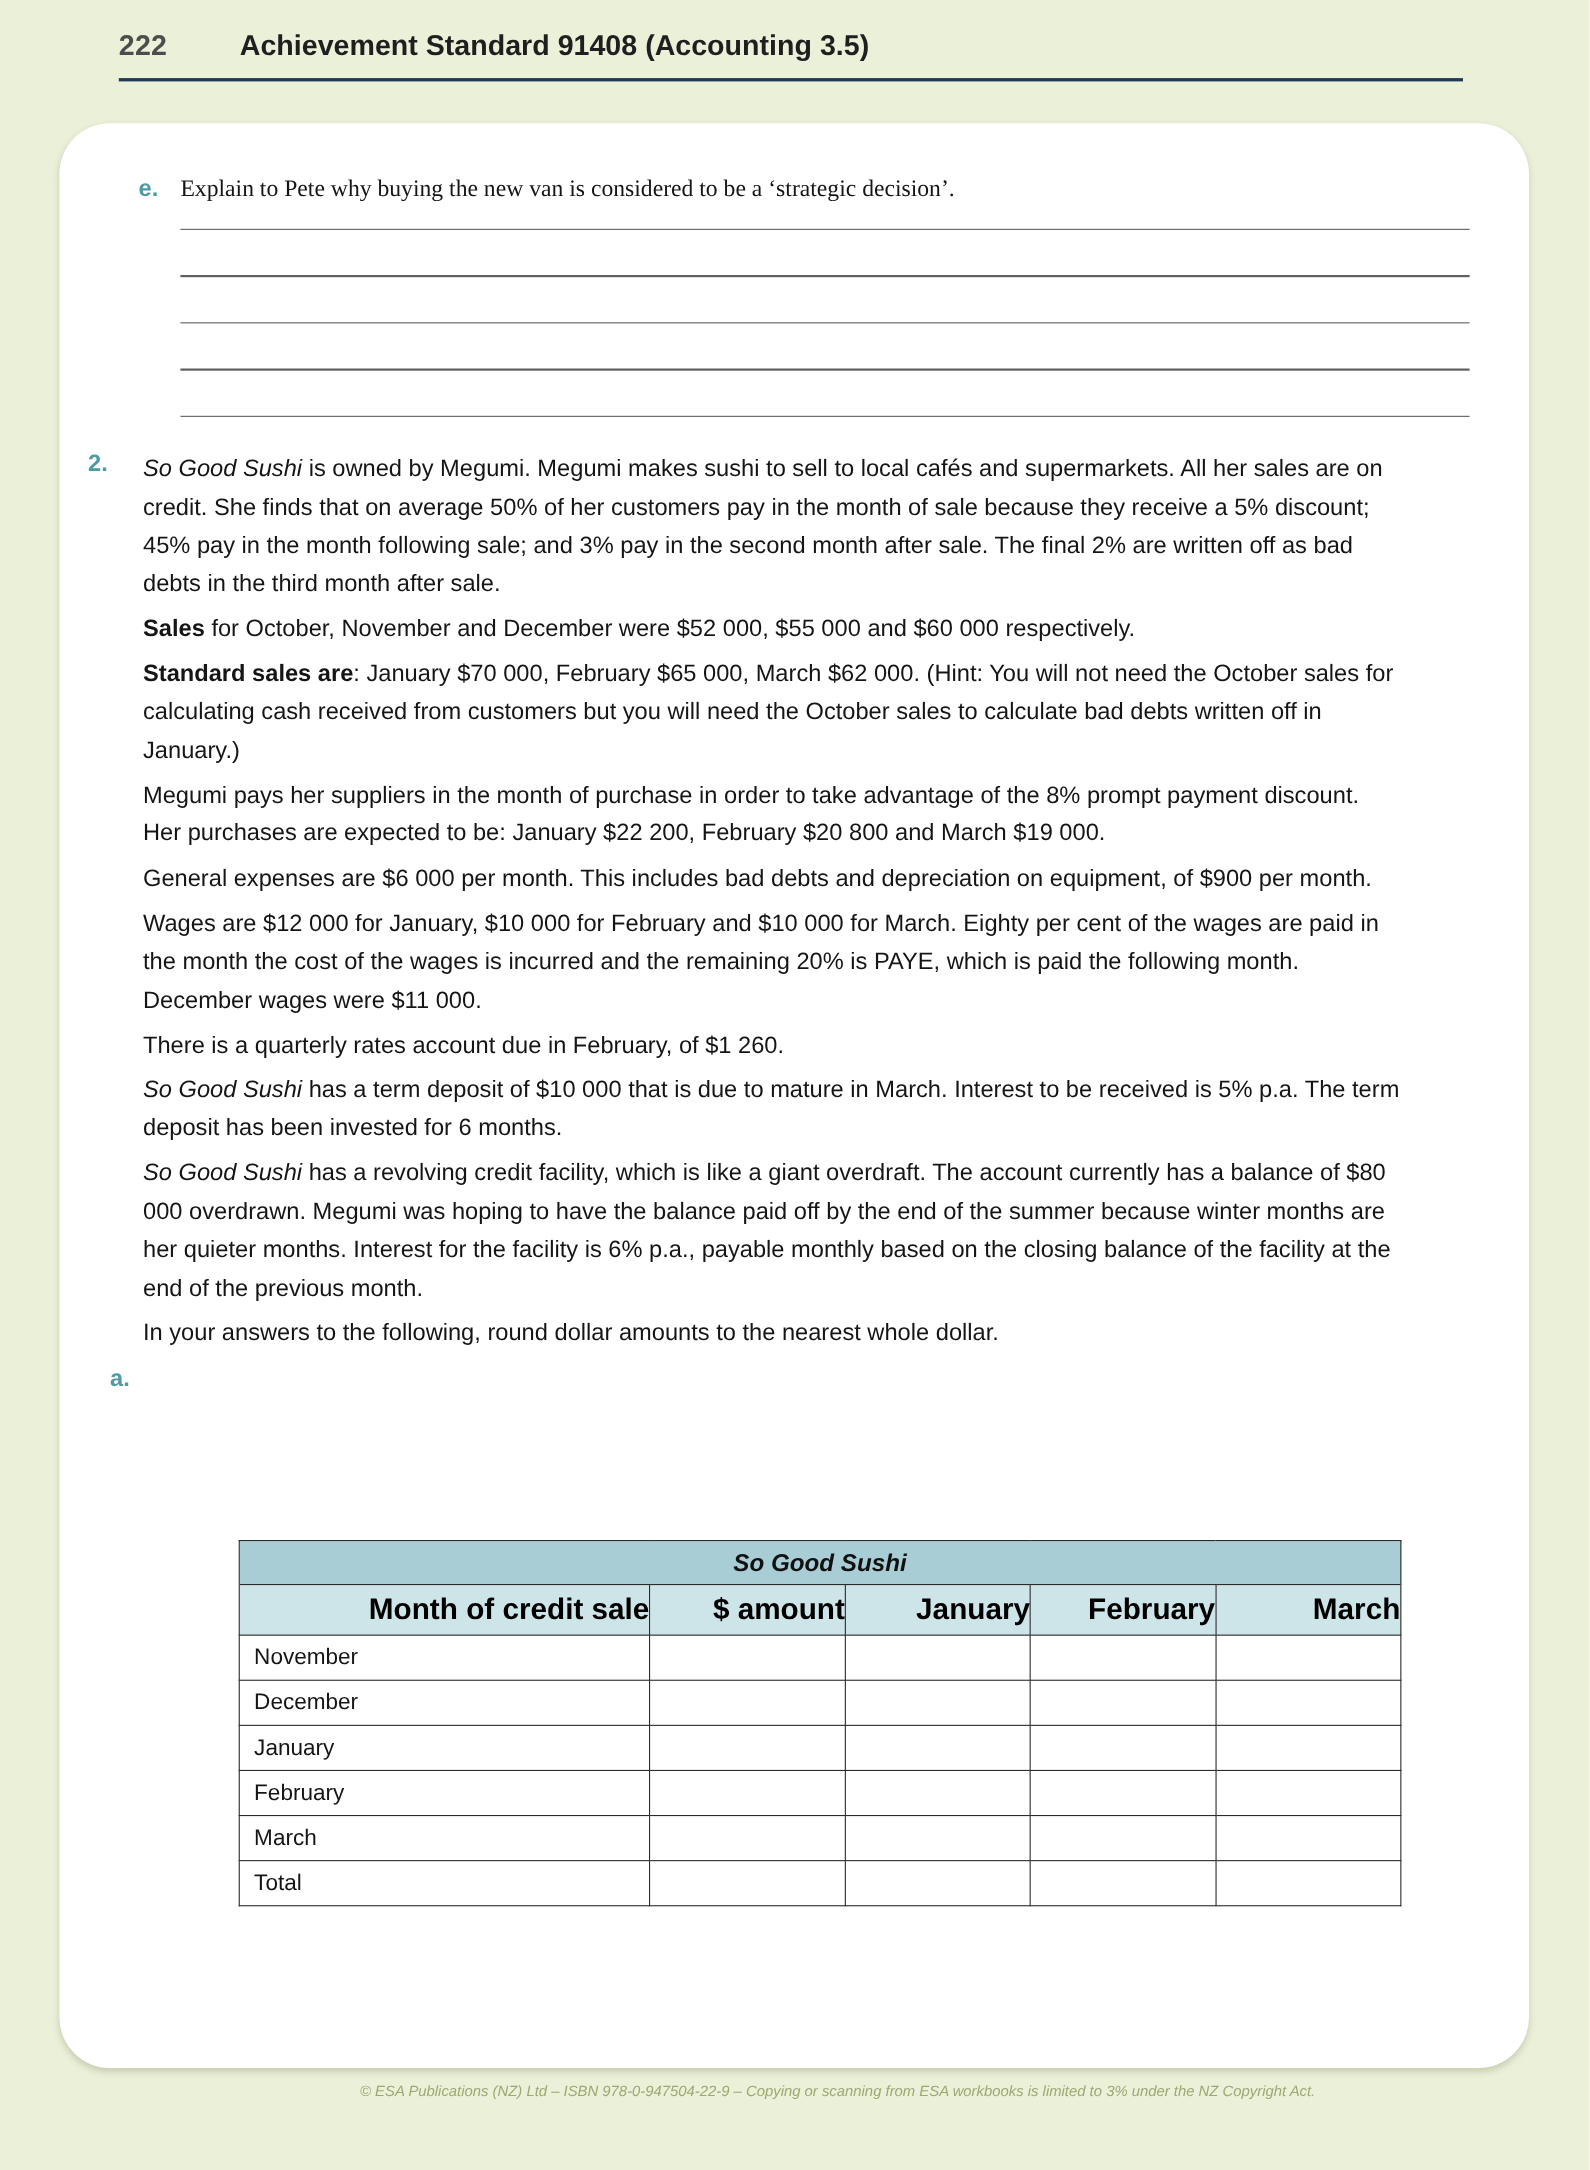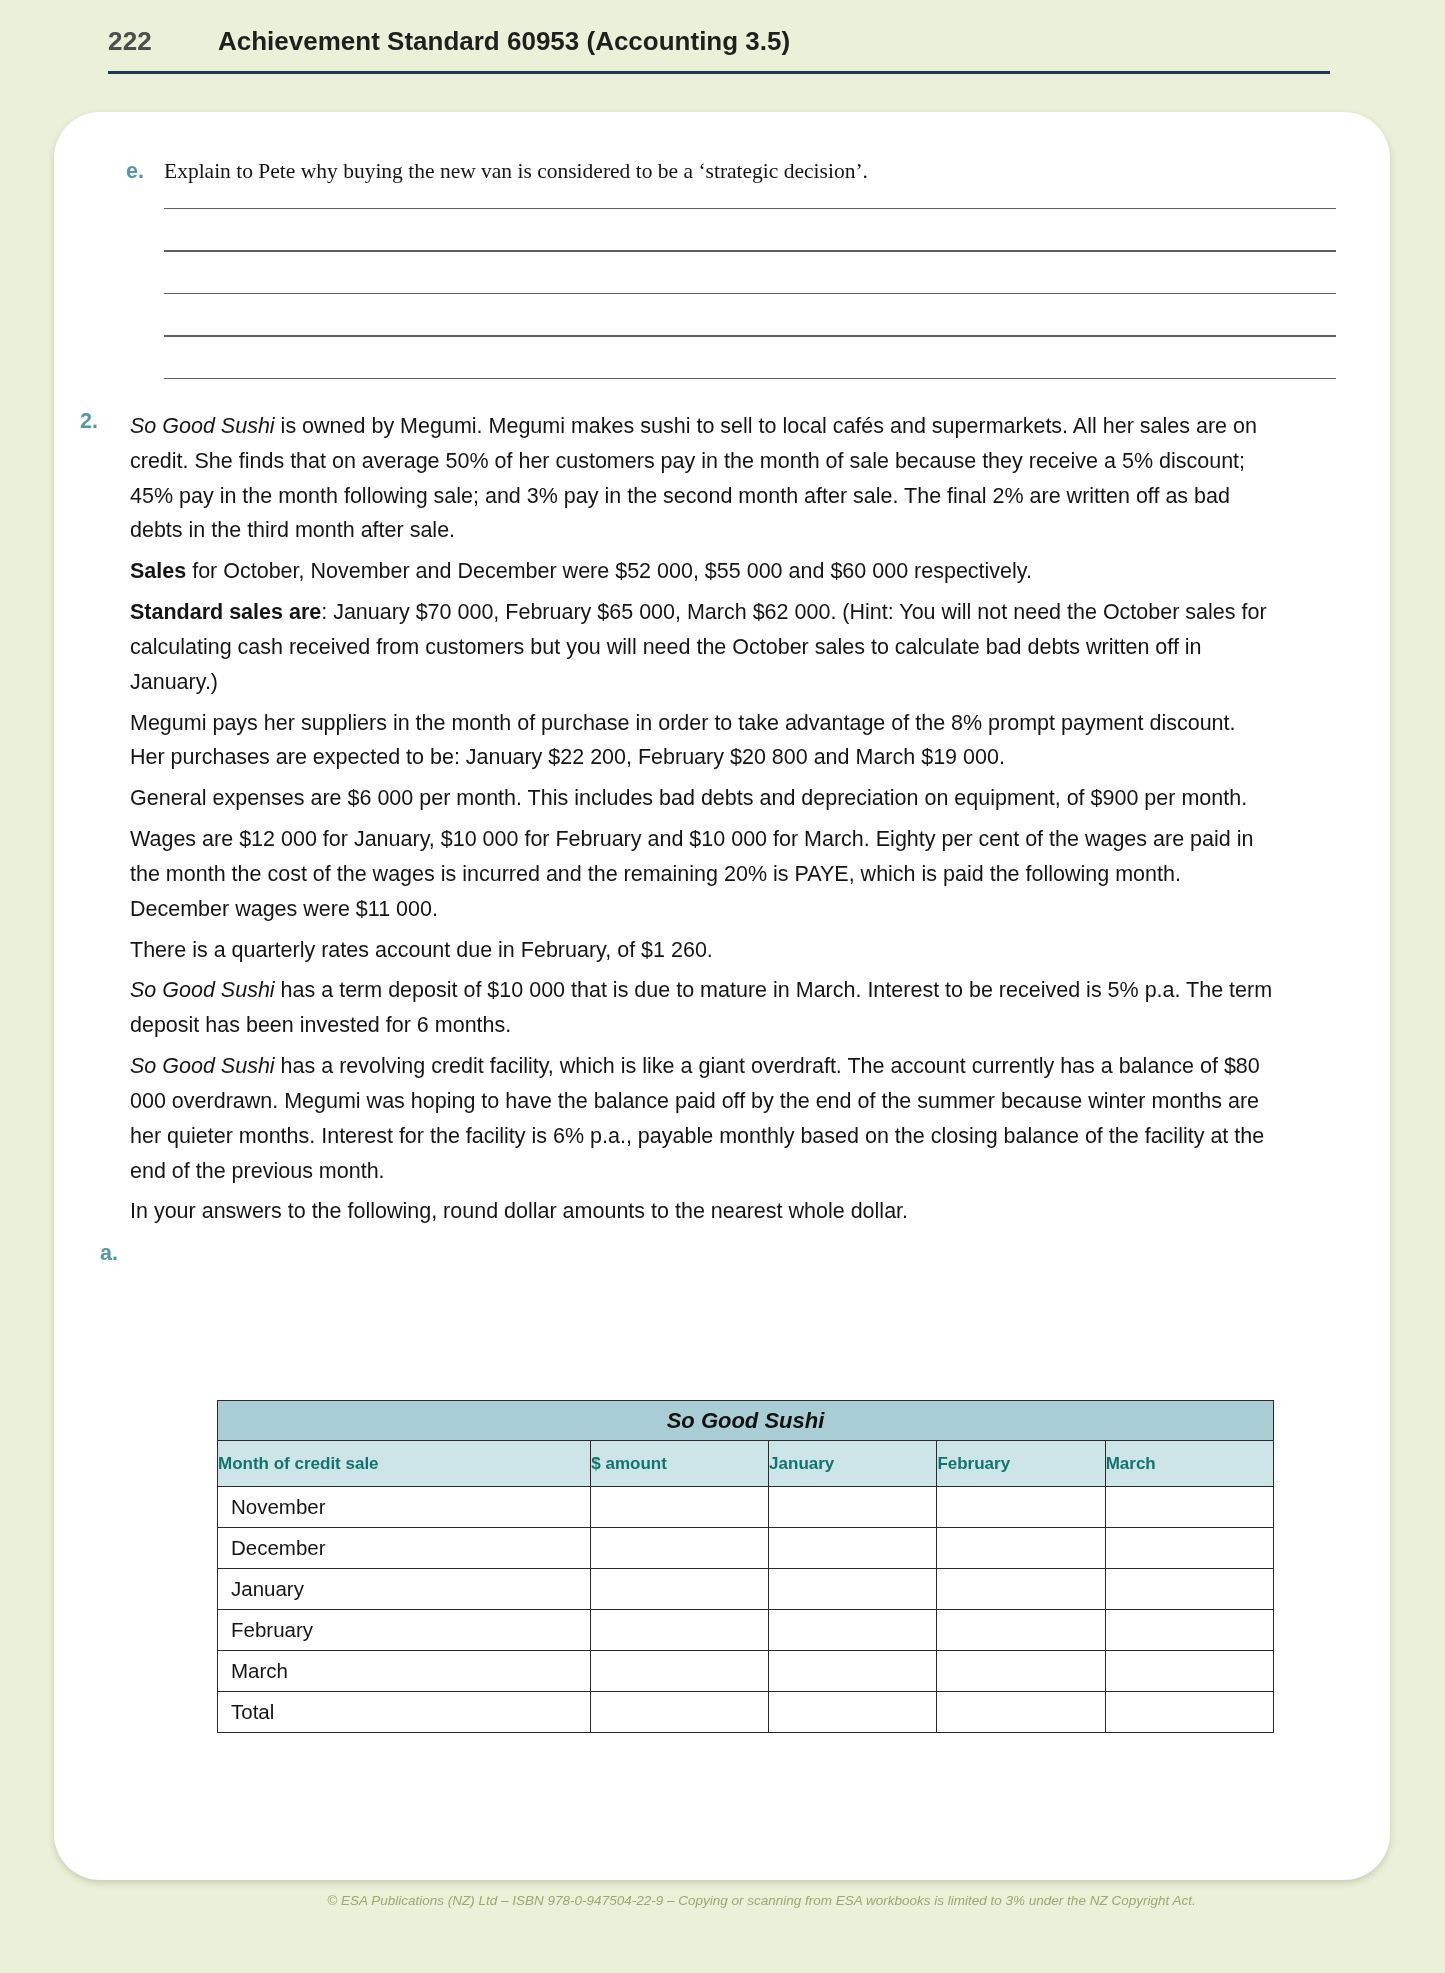--- a/index.html
+++ b/index.html
@@ -195,24 +195,24 @@
     font-style: italic;
   }
   .title-cell.b1 {
     border-bottom: none;
   }
   .title-cell.b2 {
     border-top: none;
   }
   .colhead {
     background: #cde4e8;
-    text-align: left;
-    font-weight: bold;
-    font-size: 17px;
-    color: #0f766e;
+    text-align: right;
+    font-weight: bold;
+    font-size: 27px;
+    color: #000000;
     height: 45px;
   }
   .bodycell {
     height: 40px;
     font-size: 20.5px;
     color: #151515;
     background: #ffffff;
   }
   .bodycell.label {
     padding-left: 13px;
@@ -238,21 +238,21 @@
     color: #9aa872;
     padding-left: 39px;
   }
 </style>
 </head>
 <body>
 
 <div class="runhead">
   <div class="runhead-inner">
     <span class="page-num">222</span>
-    <span class="runhead-title">Achievement Standard 60953 (Accounting 3.5)</span>
+    <span class="runhead-title">Achievement Standard 91408 (Accounting 3.5)</span>
   </div>
   <div class="runhead-rule"></div>
 </div>
 
 <div class="card">
   <div class="content">
 
     <div class="item-e qrow">
       <span class="qlabel">e.</span>
       <span class="qbody">Explain to Pete why buying the new van is considered to be a ‘strategic decision’.</span>

